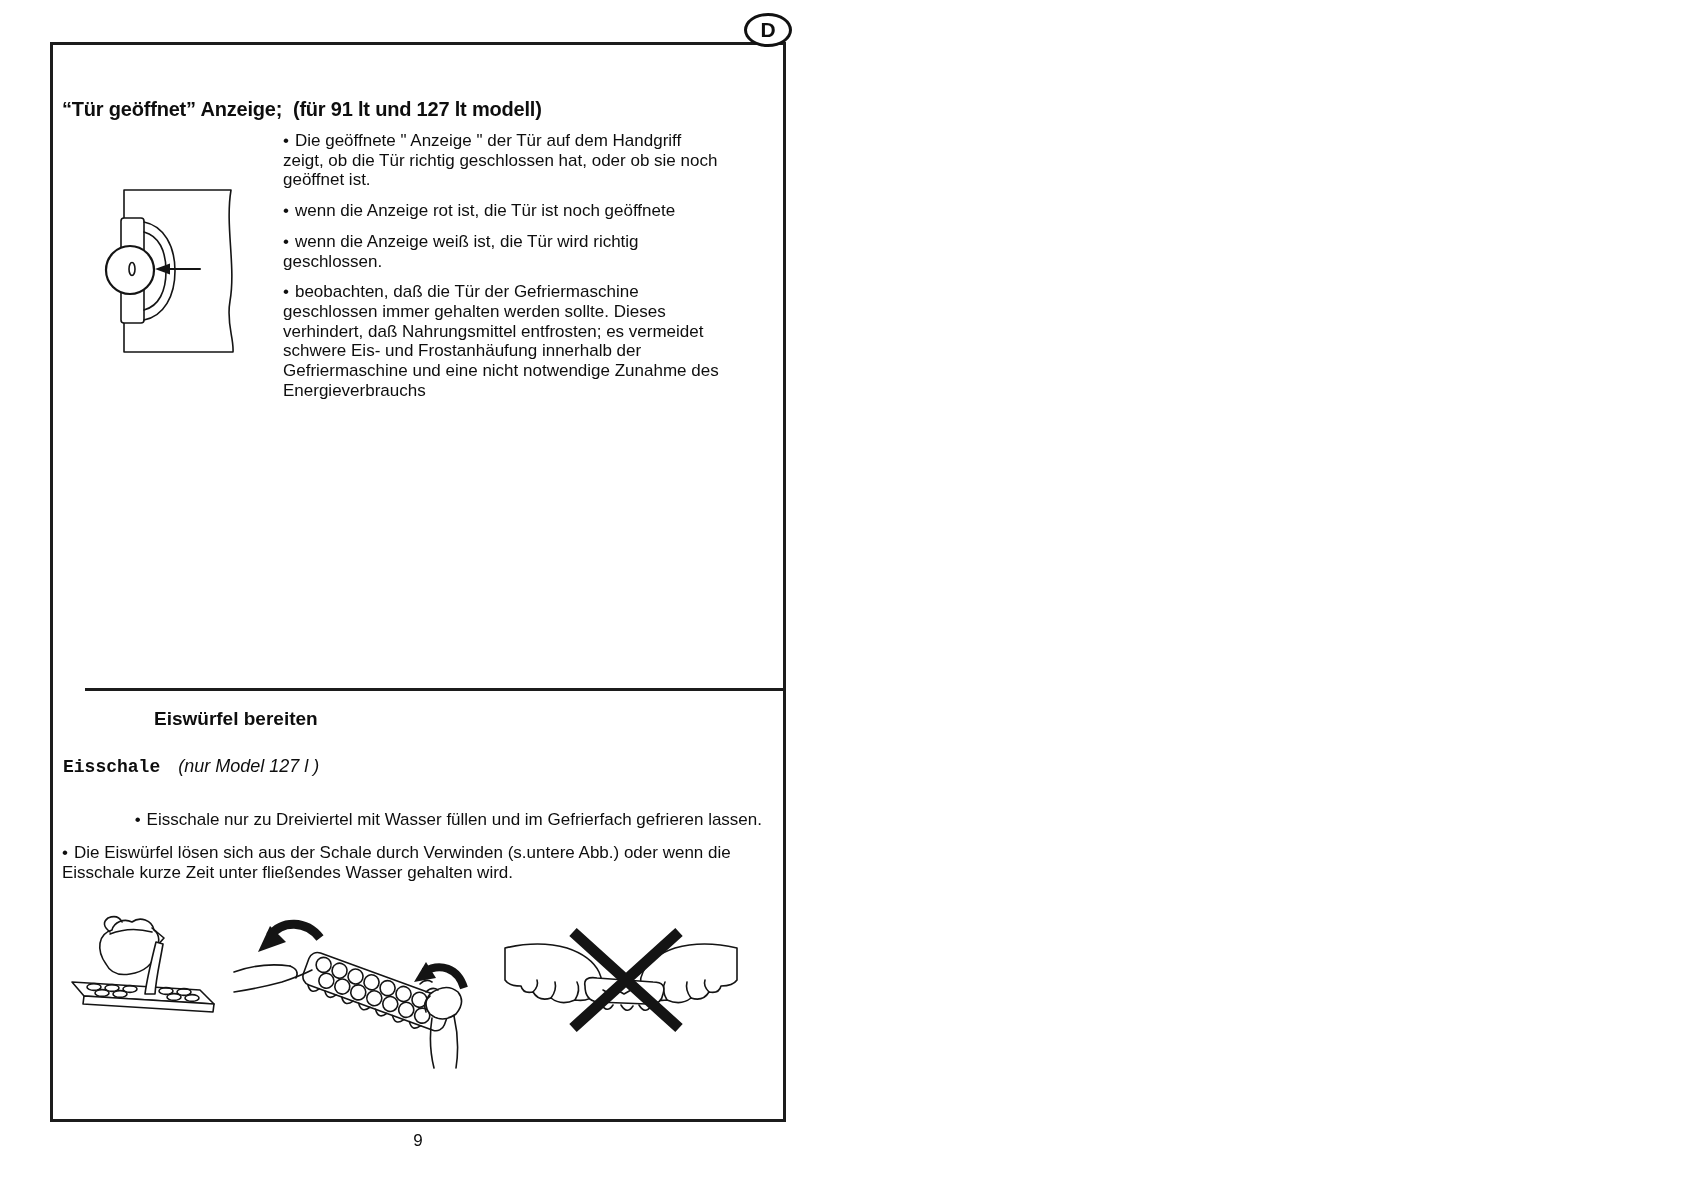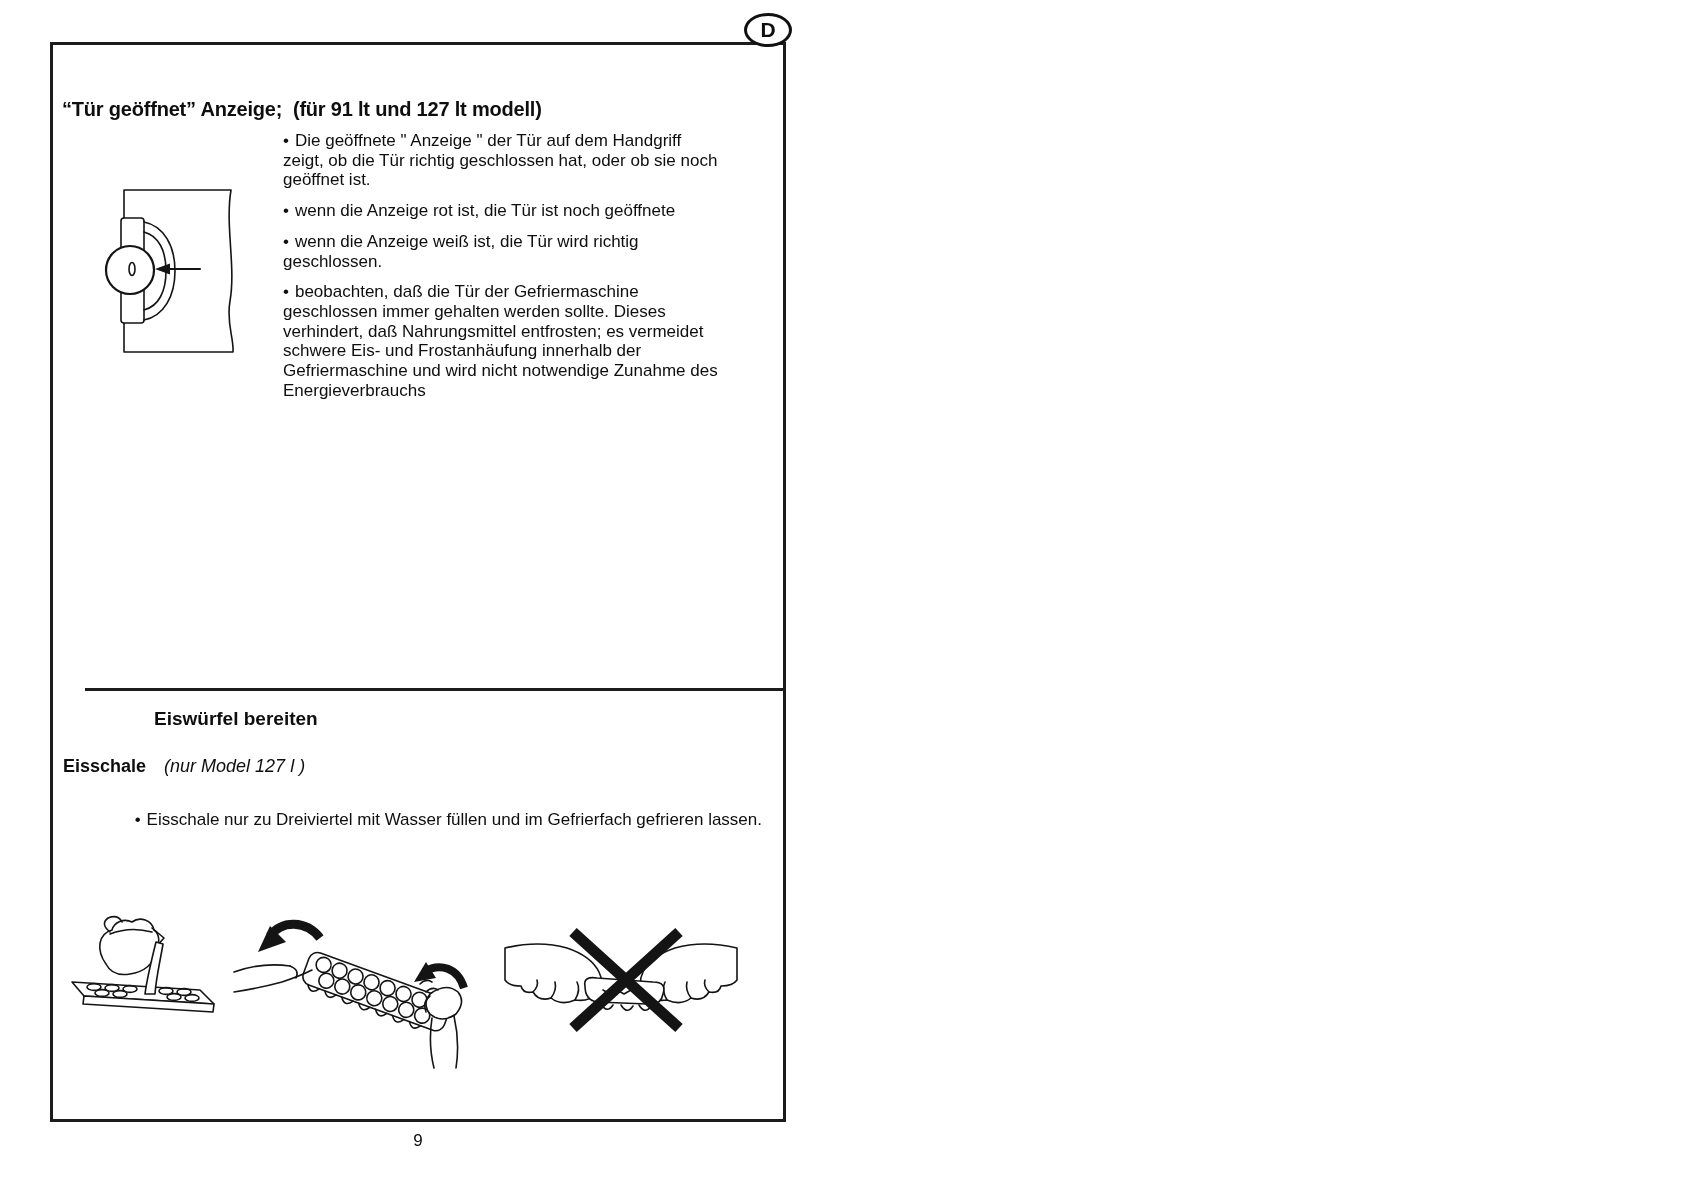--- a/index.html
+++ b/index.html
@@ -35,21 +35,21 @@
   .divider{
     position:absolute;left:85px;top:688px;width:698px;height:3px;background:#1c1c1c;
   }
   .ice-heading{
     position:absolute;left:154px;top:708px;
     font-size:19px;font-weight:bold;
   }
   .ice-subheading{
     position:absolute;left:63px;top:756px;font-size:18px;
   }
-  .ice-subheading .b{font-weight:bold;}
+  .ice-subheading .b{font-weight:bold;font-family:Liberation Mono, monospace;}
   .ice-subheading .i{font-style:italic;margin-left:18px;}
   .ice-bullet-1{
     position:absolute;left:62px;top:810px;width:700px;
     font-size:17px;line-height:1.18;text-align:right;
   }
   .ice-bullet-2{
     position:absolute;left:62px;top:843px;width:700px;
     font-size:17px;line-height:1.18;
   }
   .page-number{
@@ -91,32 +91,33 @@
     <g>
       <line class="ln" x1="93" y1="109" x2="55" y2="109" style="stroke-width:2"></line>
       <polygon class="solid" points="48,109 63,103.5 63,114.5"></polygon>
     </g>
   </svg>
 
   <div class="bullets-right">
     <span class="bullet"><span class="mk">•</span><span>Die geöffnete " Anzeige " der Tür auf dem Handgriff zeigt, ob die Tür richtig geschlossen hat, oder ob sie noch geöffnet ist.</span></span>
     <span class="bullet"><span class="mk">•</span><span>wenn die Anzeige rot ist, die Tür ist noch geöffnete</span></span>
     <span class="bullet"><span class="mk">•</span><span>wenn die Anzeige weiß ist, die Tür wird richtig geschlossen.</span></span>
-    <span class="bullet"><span class="mk">•</span><span>beobachten, daß die Tür der Gefriermaschine geschlossen immer gehalten werden sollte. Dieses verhindert, daß Nahrungsmittel entfrosten; es vermeidet schwere Eis- und Frostanhäufung innerhalb der Gefriermaschine und wird nicht notwendige Zunahme des Energieverbrauchs</span></span>
+    <span class="bullet"><span class="mk">•</span><span>beobachten, daß die Tür der Gefriermaschine geschlossen immer gehalten werden sollte. Dieses verhindert, daß Nahrungsmittel entfrosten; es vermeidet schwere Eis- und Frostanhäufung innerhalb der Gefriermaschine und eine nicht notwendige Zunahme des Energieverbrauchs</span></span>
   </div>
 
   <div class="divider"></div>
 
   <div class="ice-heading">Eiswürfel bereiten</div>
 
   <div class="ice-subheading">
     <span class="b">Eisschale</span><span class="i">(nur Model 127 l )</span>
   </div>
 
   <div class="ice-bullet-1 bullet"><span class="mk">•</span><span>Eisschale nur zu Dreiviertel mit Wasser füllen und im Gefrierfach gefrieren lassen.</span></div>
+  <div class="ice-bullet-2 bullet"><span class="mk">•</span><span>Die Eiswürfel lösen sich aus der Schale durch Verwinden (s.untere Abb.) oder wenn die Eisschale kurze Zeit unter fließendes Wasser gehalten wird.</span></div>
 
   <svg style="left:60px;top:872px;" width="180" height="142" viewBox="0 0 180 142">
     <g>
       <path class="fl" d="M 12 110 L 140 118 L 154 132 L 24 124 Z"></path>
       <path class="fl" d="M 24 124 L 154 132 L 153 140 L 23 132 Z"></path>
       <ellipse class="ln" cx="34" cy="115" rx="7" ry="3.4"></ellipse>
       <ellipse class="ln" cx="52" cy="116" rx="7" ry="3.4"></ellipse>
       <ellipse class="ln" cx="70" cy="117" rx="7" ry="3.4"></ellipse>
       <ellipse class="ln" cx="106" cy="119" rx="7" ry="3.4"></ellipse>
       <ellipse class="ln" cx="124" cy="120" rx="7" ry="3.4"></ellipse>

